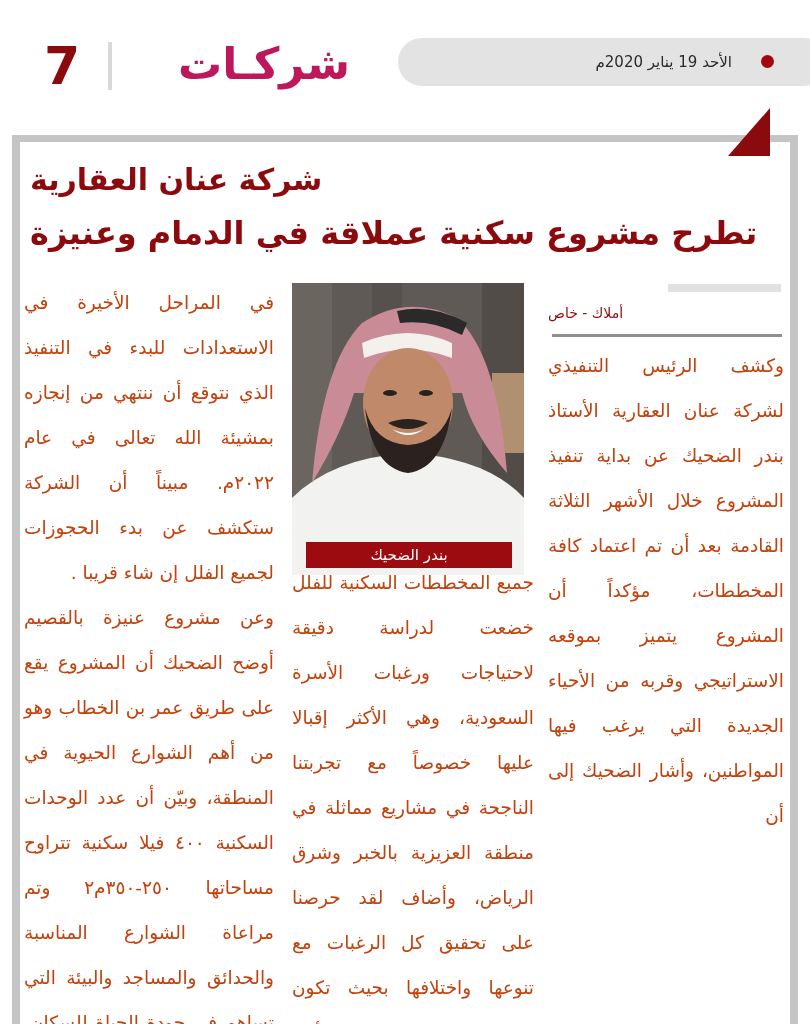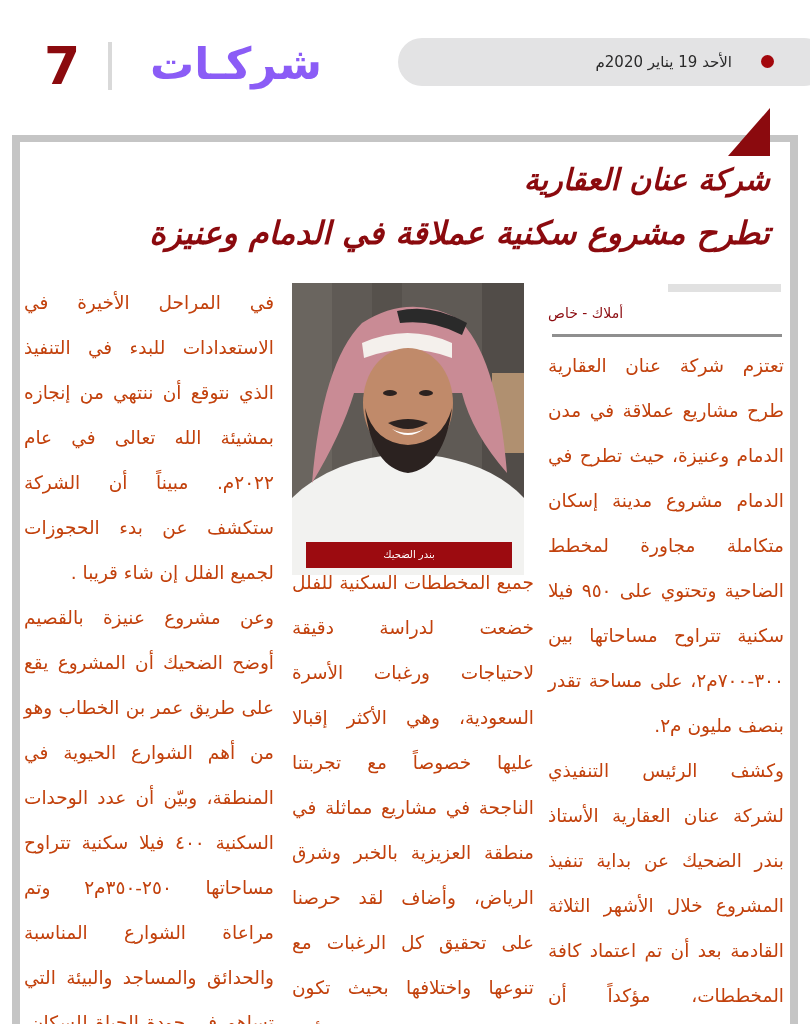--- a/index.html
+++ b/index.html
@@ -14,21 +14,21 @@
     position:absolute; left:40px; top:36px; width:44px; height:60px;
     font-family:"DejaVu Sans", sans-serif; font-weight:bold;
     font-size:52px; line-height:60px; color:#8b0a0e; text-align:center;
   }
   .header-divider {
     position:absolute; left:108px; top:42px; width:4px; height:48px; background:#d9d9d9;
   }
   .section-title {
     position:absolute; left:150px; top:32px; width:200px; height:64px;
     font-family:"DejaVu Sans", sans-serif; font-weight:bold;
-    font-size:44px; line-height:64px; color:#8b5cf6; text-align:left;
+    font-size:44px; line-height:64px; color:#be185d; text-align:right;
     direction:rtl;
   }
   .date-pill {
     position:absolute; left:398px; top:38px; width:430px; height:48px;
     background:#e3e3e4; border-radius:24px;
   }
   .date-text {
     position:absolute; right:96px; top:0; height:48px; line-height:48px;
     font-size:15px; color:#2a2a2a; direction:rtl; white-space:nowrap;
   }
@@ -44,23 +44,23 @@
     position:absolute; left:12px; top:135px; width:8px; height:889px; background:#c5c5c5;
   }
   .frame-right {
     position:absolute; left:790px; top:135px; width:8px; height:889px; background:#c5c5c5;
   }
   .corner-triangle {
     position:absolute; left:728px; top:108px; width:42px; height:48px;
   }
   
   .headline {
-    position:absolute; left:20px; top:155px; width:750px;
-    text-align:right; direction:rtl;
-    font-family:"DejaVu Sans", sans-serif; font-weight:bold; color:#8b0a0e;font-style:italic;
+    position:absolute; left:30px; top:155px; width:750px;
+    text-align:left; direction:rtl;
+    font-family:"DejaVu Sans", sans-serif; font-weight:bold; color:#8b0a0e;
   }
   .headline .line1 { font-size:30px; line-height:50px; display:block; }
   .headline .line2 { font-size:32px; line-height:56px; display:block; }
   
   .col {
     position:absolute; direction:rtl; text-align:justify;
     font-size:18.5px; line-height:45px; color:#c2410c;
   }
   .col p { margin:0; }
   .col-right { left:548px; top:343px; width:236px; }
@@ -78,21 +78,21 @@
   }
   
   .photo {
     position:absolute; left:292px; top:283px; width:232px; height:292px; overflow:hidden;
     background:#5d5954;
   }
   .photo svg { display:block; }
   .caption {
     position:absolute; left:14px; top:259px; width:206px; height:26px;
     background:#9c0b10; color:#ffffff; text-align:center; direction:rtl;
-    font-size:10px; line-height:26px;
+    font-size:15px; line-height:26px;
   }
 </style>
 </head>
 <body>
 
 <div class="page-number">7</div>
 <div class="header-divider"></div>
 <div class="section-title">شركـات</div>
 <div class="date-pill">
   <span class="date-text">الأحد 19 يناير 2020م</span>
@@ -109,21 +109,20 @@
 <div class="headline">
   <span class="line1">شركة عنان العقارية</span>
   <span class="line2">تطرح مشروع سكنية عملاقة في الدمام وعنيزة</span>
 </div>
 
 <div class="byline-bar"></div>
 <div class="byline">أملاك - خاص</div>
 <div class="byline-rule"></div>
 
 <div class="col col-right">
-  <p>تعتزم شركة عنان العقارية طرح مشاريع عملاقة في مدن الدمام وعنيزة، حيث تطرح في الدمام مشروع مدينة إسكان متكاملة مجاورة لمخطط الضاحية وتحتوي على ٩٥٠ فيلا سكنية تتراوح مساحاتها بين ٣٠٠-٧٠٠م٢، على مساحة تقدر بنصف مليون م٢.</p>
   <p>وكشف الرئيس التنفيذي لشركة عنان العقارية الأستاذ بندر الضحيك عن بداية تنفيذ المشروع خلال الأشهر الثلاثة القادمة بعد أن تم اعتماد كافة المخططات، مؤكداً أن المشروع يتميز بموقعه الاستراتيجي وقربه من الأحياء الجديدة التي يرغب فيها المواطنين، وأشار الضحيك إلى أن</p>
 </div>
 
 <div class="photo">
   <svg width="232" height="292" viewBox="0 0 232 292">
     <rect x="0" y="0" width="232" height="292" fill="#5f5a55"></rect>
     <rect x="0" y="0" width="40" height="292" fill="#6a655f"></rect>
     <rect x="80" y="0" width="30" height="200" fill="#56514c"></rect>
     <rect x="190" y="0" width="42" height="292" fill="#514c48"></rect>
     <rect x="200" y="90" width="32" height="80" fill="#b09070"></rect>

